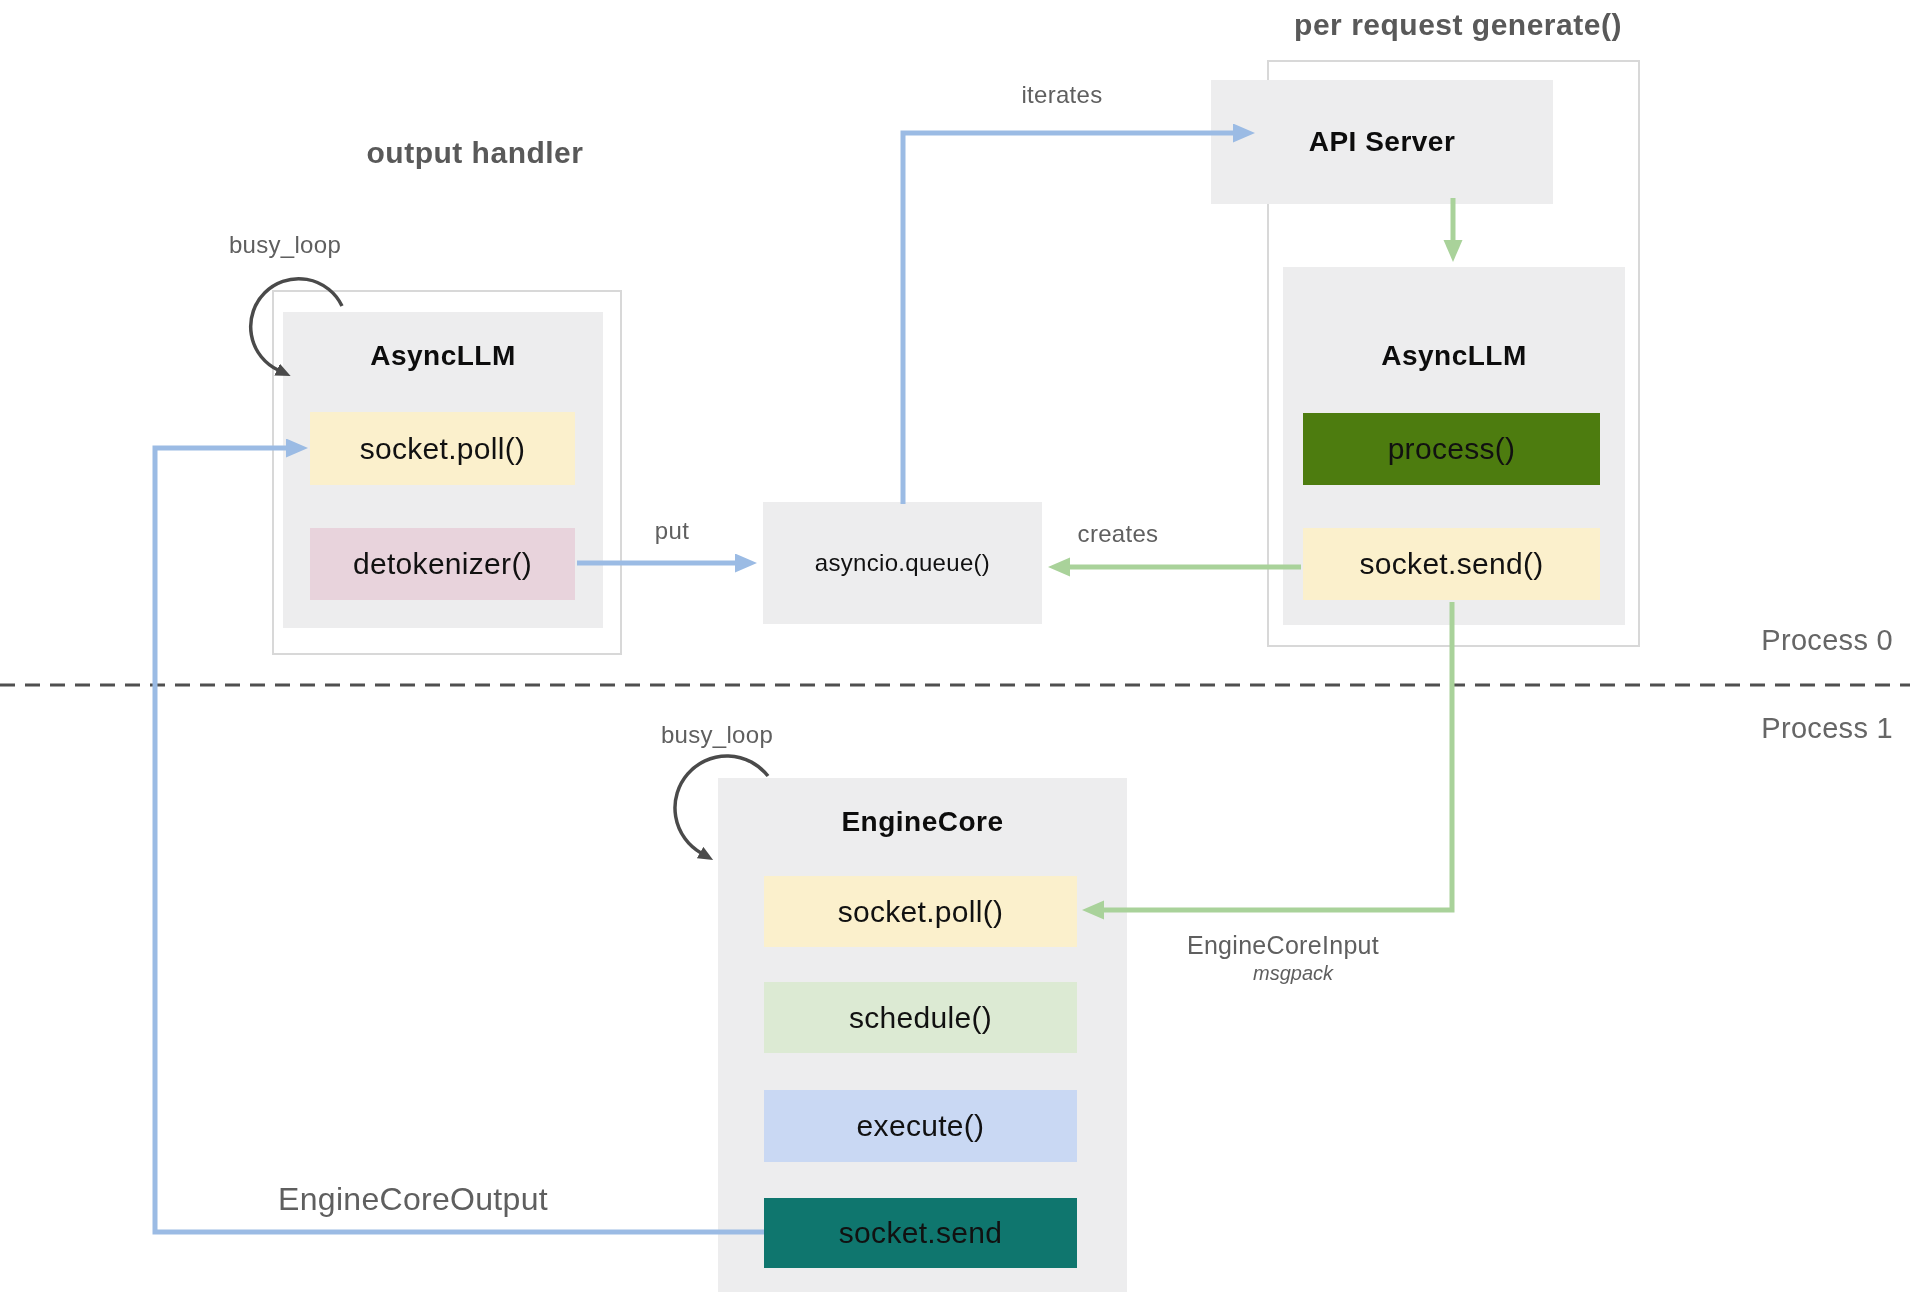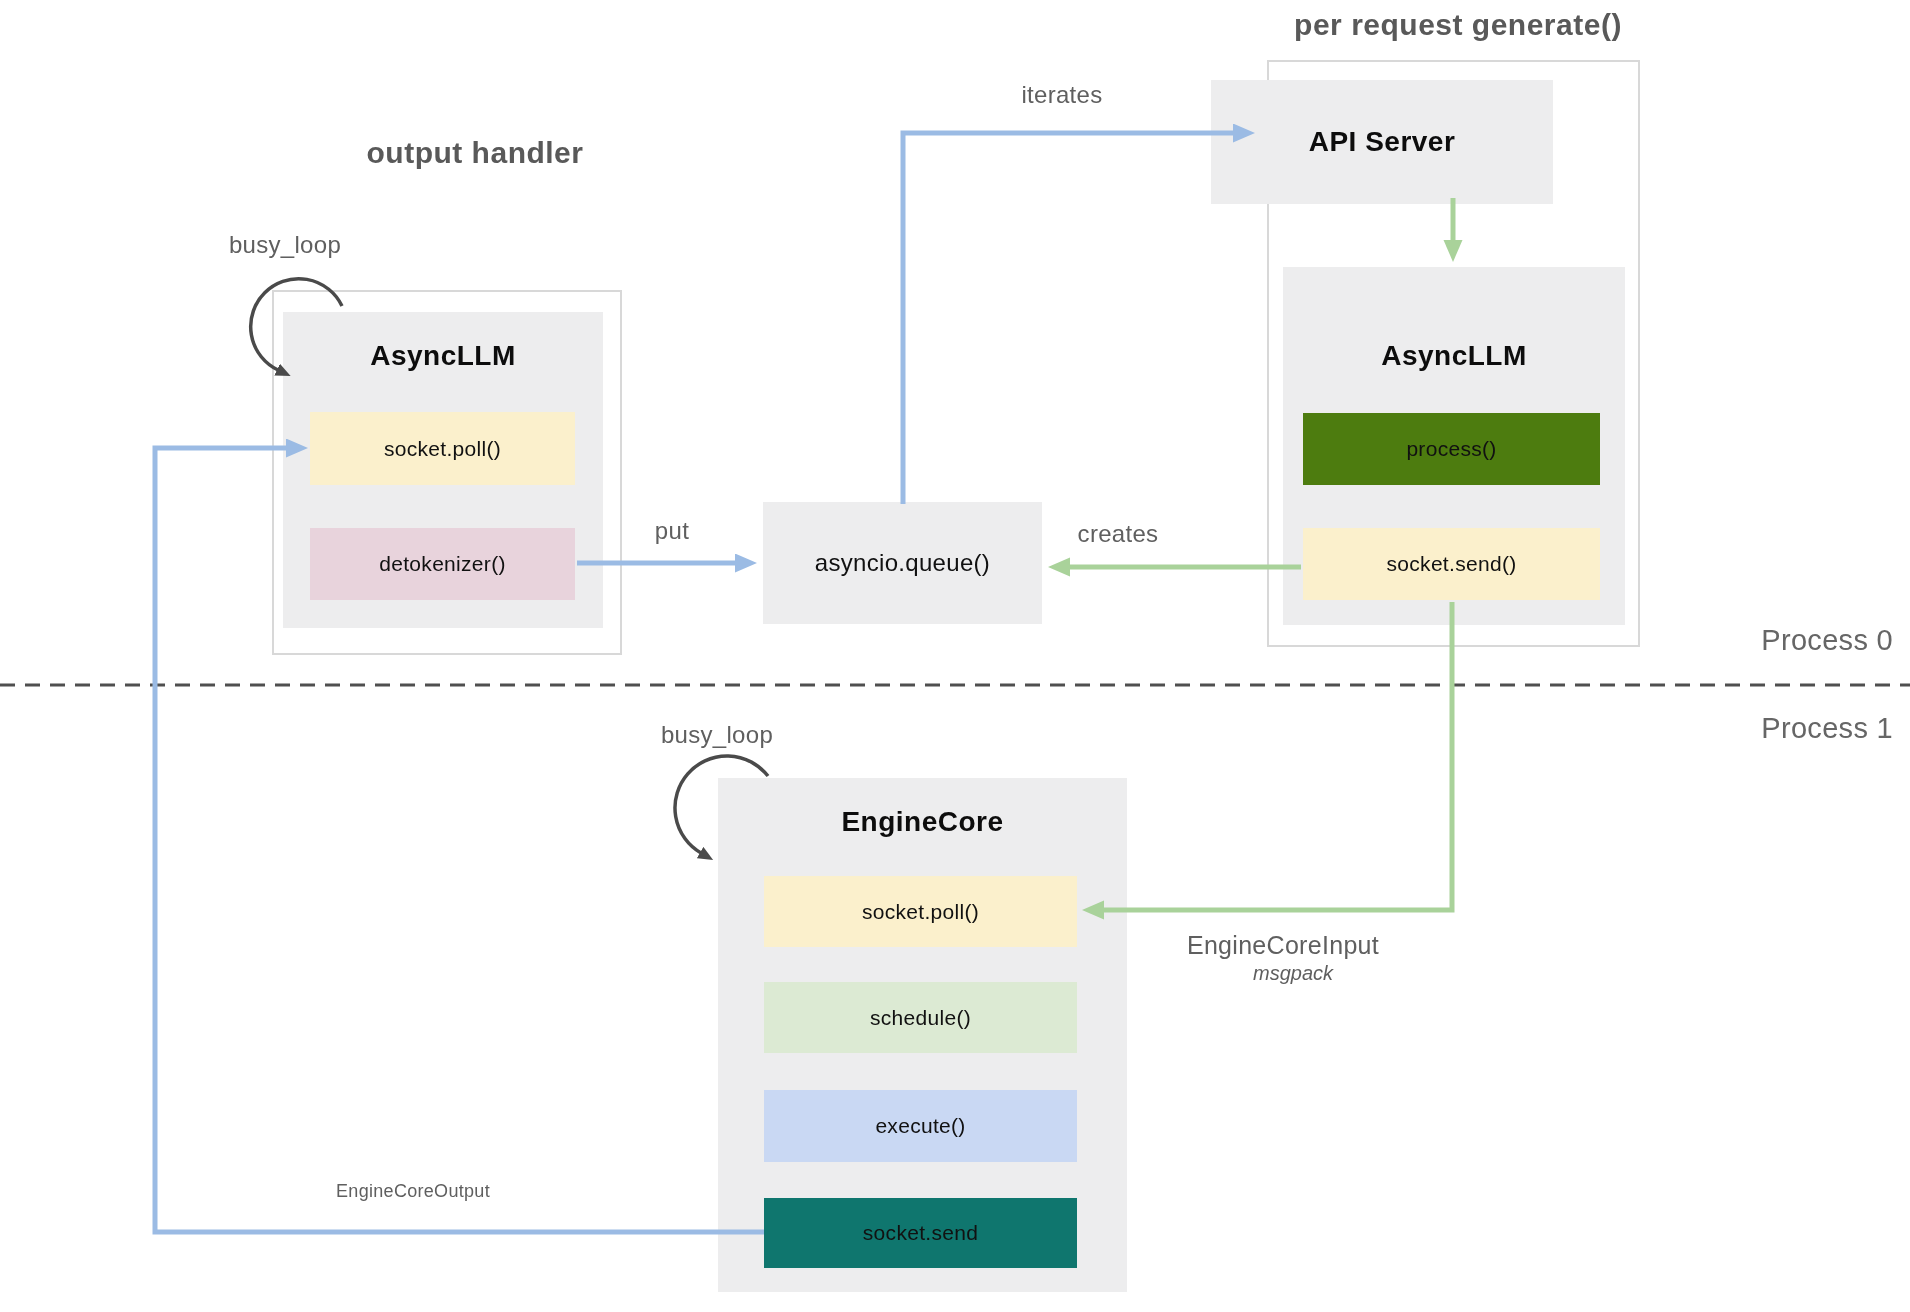--- a/index.html
+++ b/index.html
@@ -4,21 +4,21 @@
 <style>
   html,body{margin:0;padding:0;background:#ffffff;}
   body{font-family:"Liberation Sans", sans-serif;}
   .canvas{position:relative;width:1910px;height:1312px;background:#ffffff;overflow:hidden;}
 
   .abs{position:absolute;box-sizing:border-box;}
 
   .outer-box{background:#ffffff;border:2px solid #d8d8d8;}
   .gray-box{background:#ededee;}
   .item-box{display:flex;align-items:center;justify-content:center;
-            font-size:21px;color:#111111;letter-spacing:0.3px;}
+            font-size:30px;color:#111111;letter-spacing:0.3px;}
   .node-title{font-weight:bold;font-size:28px;color:#0d0d0d;text-align:center;letter-spacing:0.5px;}
   .queue-box{background:#ededee;display:flex;align-items:center;justify-content:center;
              font-size:24px;color:#111111;letter-spacing:0.3px;}
 
   .diagram-title{font-weight:bold;font-size:30px;color:#595959;text-align:center;letter-spacing:0.5px;}
   .edge-label{font-size:24px;color:#5f5f5f;text-align:center;letter-spacing:0.3px;}
   .sub-label{font-size:20px;color:#5f5f5f;font-style:italic;text-align:center;}
   .lane-label{font-size:29px;color:#666666;text-align:right;letter-spacing:0.3px;}
 
   svg.connectors{position:absolute;left:0;top:0;width:1910px;height:1312px;pointer-events:none;}
@@ -87,18 +87,18 @@
     <path class="green-line" d="M 1453 198 L 1453 240" marker-end="url(#arrowGreen)"></path>
     <path class="green-line" d="M 1301 567 L 1070 567" marker-end="url(#arrowGreen)"></path>
     <path class="green-line" d="M 1452 602 L 1452 910 L 1104 910" marker-end="url(#arrowGreen)"></path>
   </svg>
 
   <div class="abs edge-label" style="left:1002px;top:81px;width:120px;">iterates</div>
   <div class="abs edge-label" style="left:622px;top:517px;width:100px;">put</div>
   <div class="abs edge-label" style="left:1058px;top:520px;width:120px;">creates</div>
   <div class="abs edge-label" style="left:1133px;top:931px;width:300px;font-size:25px;">EngineCoreInput</div>
   <div class="abs sub-label" style="left:1143px;top:962px;width:300px;">msgpack</div>
-  <div class="abs edge-label" style="left:263px;top:1181px;width:300px;font-size:18px;">EngineCoreOutput</div>
+  <div class="abs edge-label" style="left:263px;top:1181px;width:300px;font-size:32px;">EngineCoreOutput</div>
 
   <div class="abs lane-label" style="left:1660px;top:624px;width:233px;">Process 0</div>
   <div class="abs lane-label" style="left:1660px;top:712px;width:233px;">Process 1</div>
 
 </div>
 
 </body></html>

